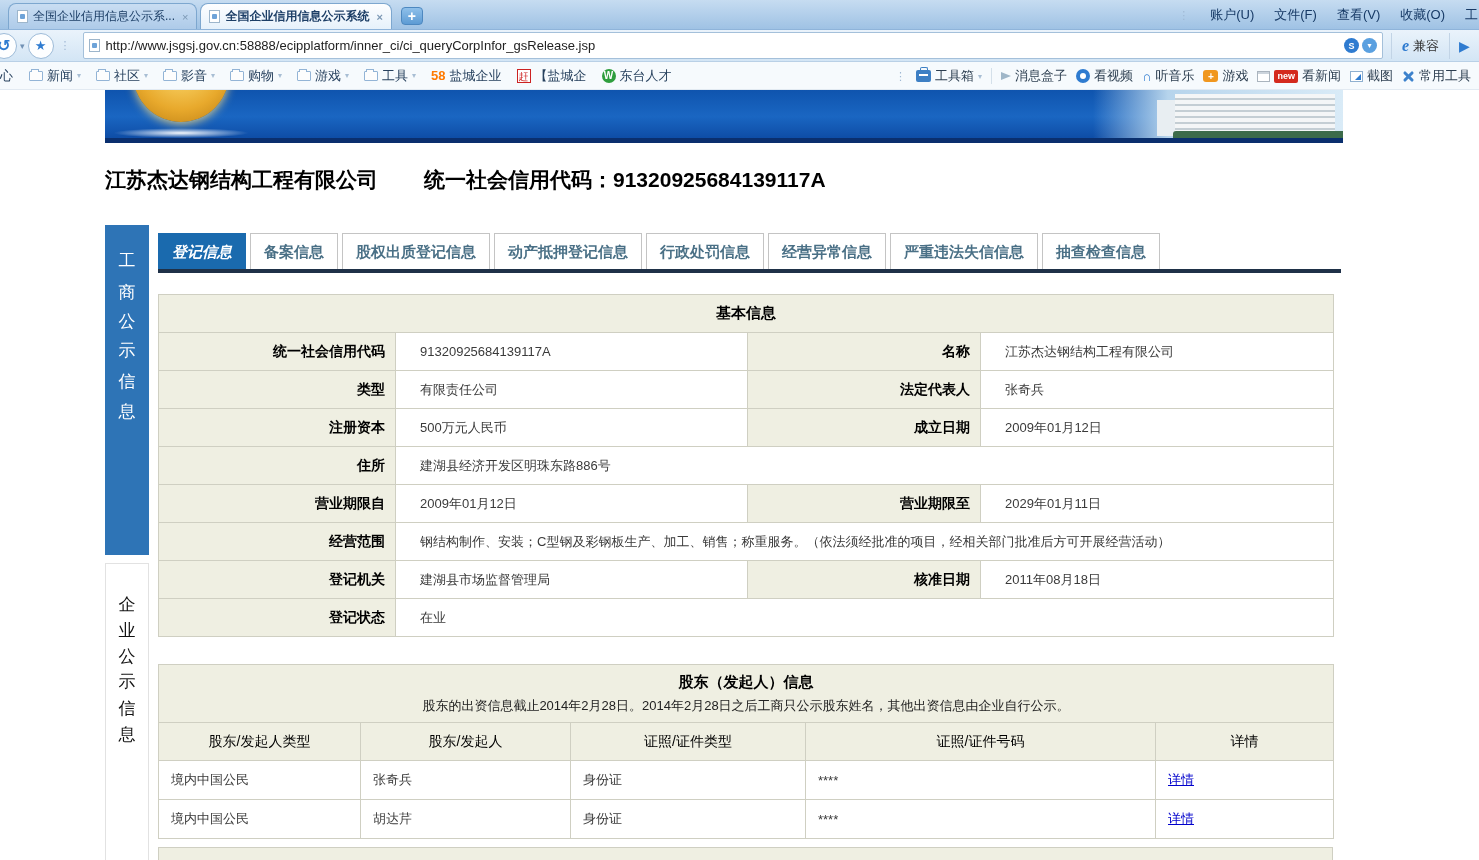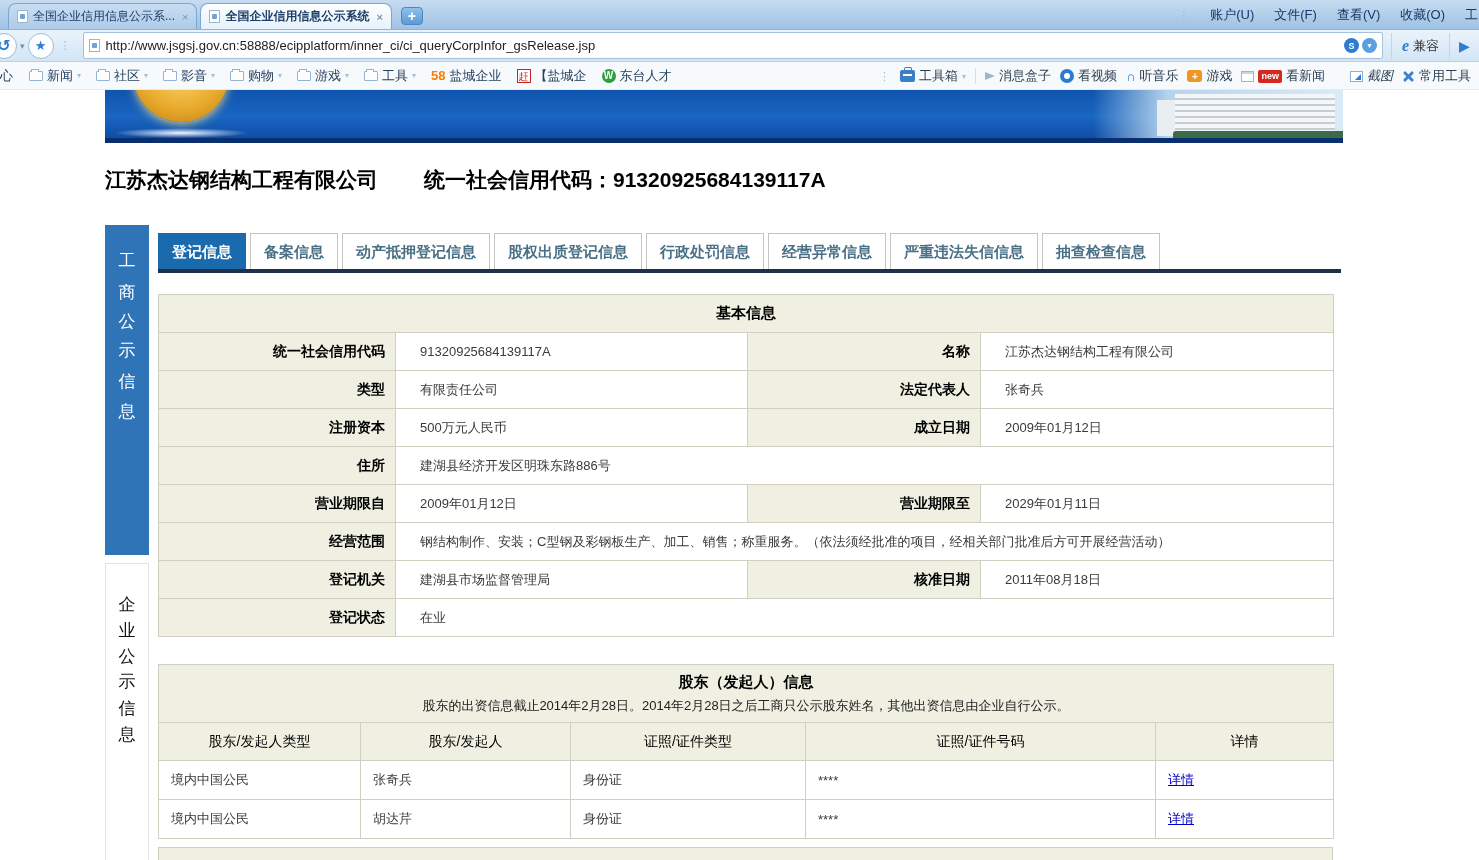--- a/index.html
+++ b/index.html
@@ -71,21 +71,21 @@
   .title { position:absolute; left:105px; top:76px; font-size:21px; font-weight:bold; color:#000; white-space:nowrap; }
   .title .code { margin-left:46px; }
 
   .side-blue { position:absolute; left:105px; top:135px; width:44px; height:330px; background:#2e74b6; display:flex; justify-content:center; }
   .side-blue span { writing-mode:vertical-rl; letter-spacing:30px; color:#fff; font-size:17px; padding-top:14px; }
   .side-white { position:absolute; left:105px; top:473px; width:44px; height:297px; background:#fff; border:1px solid #e2e2e2; border-bottom:none; display:flex; justify-content:center; }
   .side-white span { writing-mode:vertical-rl; letter-spacing:26px; color:#111; font-size:17px; padding-top:18px; }
 
   .tabs { position:absolute; left:158px; top:143px; display:flex; gap:4px; }
   .tab { height:36px; line-height:36px; padding:0 13px; background:#fff; border:1px solid #c4c4c4; border-bottom:none; font-size:15px; font-weight:bold; color:#4a7086; white-space:nowrap; }
-  .tab.active { background:#1a6aae; color:#fff; border-color:#1a6aae; }
+  .tab.active { background:#1a6aae; color:#fff; border-color:#1a6aae;font-style:italic; }
   .tabline { position:absolute; left:158px; top:179px; width:1183px; height:4px; background:#1f3148; }
 
   table { border-collapse:collapse; table-layout:fixed; }
   .t1 { position:absolute; left:158px; top:204px; width:1175px; }
   .t2 { position:absolute; left:158px; top:574px; width:1175px; }
   td { border:1px solid #cfcfc2; height:38px; font-size:13px; }
   .thead { background:#efefe2; text-align:center; font-weight:bold; font-size:15px; color:#000; }
   .lbl { background:#efefe2; font-weight:bold; text-align:right; padding:0 10px; font-size:14px; color:#000; white-space:nowrap;margin-top:16px; }
   .val { background:#fff; padding:0 24px; color:#3a3a3a; }
   .shead { background:#efefe2; text-align:center; padding:8px 18px 7px; }
@@ -212,21 +212,21 @@
       </div>
     <div class="bmitem" style="margin-left:0;">
         <span class="icGame"></span>
         <span>游戏</span>
       </div>
     <div class="bmitem" style="margin-left:0;">
         <span class="icNews"></span>
         <span class="newbadge">new</span>
         <span>看新闻</span>
       </div>
-    <div class="bmitem" style="margin-left:16px;font-style:italic;">
+    <div class="bmitem" style="margin-left:0;">
         <span class="icShot"></span>
         <span>截图</span>
       </div>
     <div class="bmitem" style="margin-left:0;">
         <span class="icX"></span>
         <span>常用工具</span>
       </div>
   </div>
 </div>
 
@@ -249,22 +249,22 @@
   <div class="side-blue">
     <span>工商公示信息</span>
   </div>
   <div class="side-white">
     <span>企业公示信息</span>
   </div>
 
   <div class="tabs">
     <div class="tab active">登记信息</div>
     <div class="tab">备案信息</div>
+    <div class="tab">股权出质登记信息</div>
     <div class="tab">动产抵押登记信息</div>
-    <div class="tab">股权出质登记信息</div>
     <div class="tab">行政处罚信息</div>
     <div class="tab">经营异常信息</div>
     <div class="tab">严重违法失信信息</div>
     <div class="tab">抽查检查信息</div>
   </div>
   <div class="tabline"></div>
 
   <table class="t1">
     <colgroup>
         <col style="width:237px">

